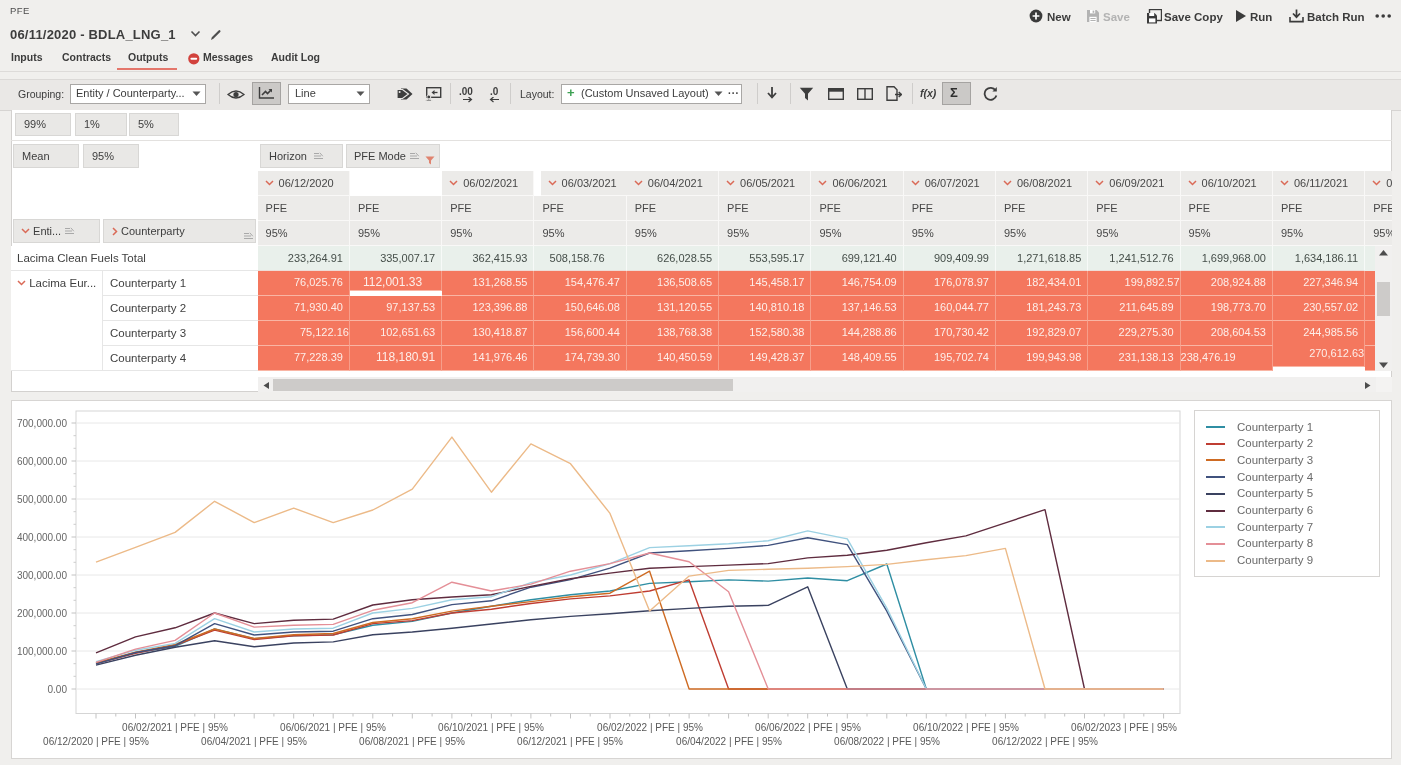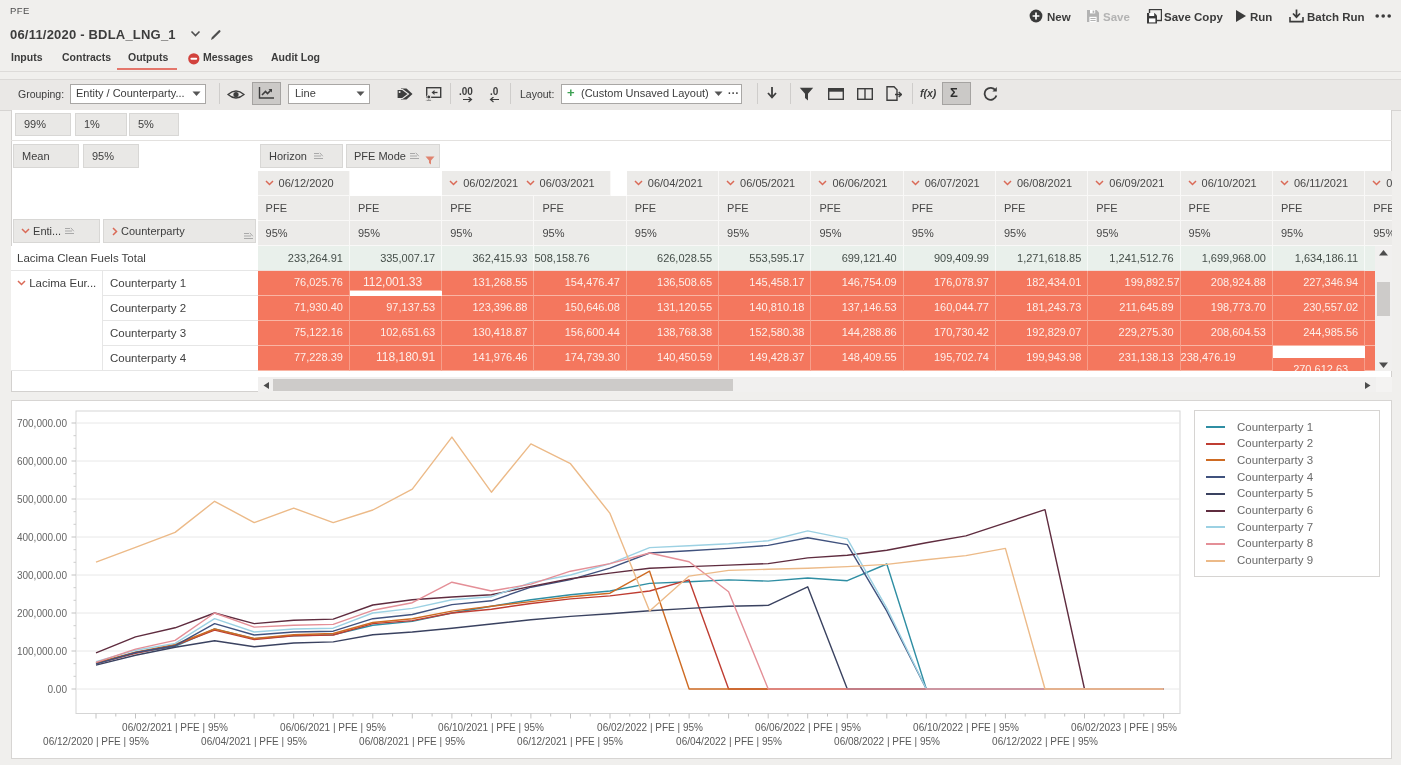--- a/index.html
+++ b/index.html
@@ -175,21 +175,21 @@
 <div class="hcell" style="left:92.3px;top:0;width:92.3px;height:25px;line-height:24px;margin-top:28px;"><span style="margin-left:7px;"><svg width="9" height="6" style="vertical-align:1px;">
           <path d="M1,1 L4.5,4.5 L8,1" stroke="#da6a57" stroke-width="1.5" fill="none"></path>
         </svg></span><span style="margin-left:5px;">06/01/2021</span></div>
 <div class="hcell" style="left:92.3px;top:25px;width:92.3px;height:25px;line-height:24px;padding-left:8px;">PFE</div>
 <div class="hcell" style="left:92.3px;top:50px;width:92.3px;height:25px;line-height:24px;padding-left:8px;">95%</div>
 <div class="hcell" style="left:184.6px;top:0;width:92.3px;height:25px;line-height:24px;"><span style="margin-left:7px;"><svg width="9" height="6" style="vertical-align:1px;">
           <path d="M1,1 L4.5,4.5 L8,1" stroke="#da6a57" stroke-width="1.5" fill="none"></path>
         </svg></span><span style="margin-left:5px;">06/02/2021</span></div>
 <div class="hcell" style="left:184.6px;top:25px;width:92.3px;height:25px;line-height:24px;padding-left:8px;">PFE</div>
 <div class="hcell" style="left:184.6px;top:50px;width:92.3px;height:25px;line-height:24px;padding-left:8px;">95%</div>
-<div class="hcell" style="left:261px;top:0;width:92.3px;height:25px;line-height:24px;"><span style="margin-left:7px;"><svg width="9" height="6" style="vertical-align:1px;">
+<div class="hcell" style="left:283px;top:0;width:92.3px;height:25px;line-height:24px;"><span style="margin-left:7px;"><svg width="9" height="6" style="vertical-align:1px;">
           <path d="M1,1 L4.5,4.5 L8,1" stroke="#da6a57" stroke-width="1.5" fill="none"></path>
         </svg></span><span style="margin-left:5px;">06/03/2021</span></div>
 <div class="hcell" style="left:276.9px;top:25px;width:92.3px;height:25px;line-height:24px;padding-left:8px;">PFE</div>
 <div class="hcell" style="left:276.9px;top:50px;width:92.3px;height:25px;line-height:24px;padding-left:8px;">95%</div>
 <div class="hcell" style="left:369.2px;top:0;width:92.3px;height:25px;line-height:24px;"><span style="margin-left:7px;"><svg width="9" height="6" style="vertical-align:1px;">
           <path d="M1,1 L4.5,4.5 L8,1" stroke="#da6a57" stroke-width="1.5" fill="none"></path>
         </svg></span><span style="margin-left:5px;">06/04/2021</span></div>
 <div class="hcell" style="left:369.2px;top:25px;width:92.3px;height:25px;line-height:24px;padding-left:8px;">PFE</div>
 <div class="hcell" style="left:369.2px;top:50px;width:92.3px;height:25px;line-height:24px;padding-left:8px;">95%</div>
 <div class="hcell" style="left:461.5px;top:0;width:92.3px;height:25px;line-height:24px;"><span style="margin-left:7px;"><svg width="9" height="6" style="vertical-align:1px;">
@@ -254,21 +254,21 @@
       <path d="M1,1 L4.5,4.5 L8,1" stroke="#da6a57" stroke-width="1.5" fill="none"></path>
     </svg> Lacima Eur...</div>
 <div class="abs" style="left:103px;top:271px;width:154.6px;height:25px;line-height:24px;background:#fff;border-bottom:1px solid #e6e6e6;font-size:11.5px;color:#3f3f3f;padding-left:7px;">Counterparty 1</div>
 <div class="abs" style="left:103px;top:296px;width:154.6px;height:25px;line-height:24px;background:#fff;border-bottom:1px solid #e6e6e6;font-size:11.5px;color:#3f3f3f;padding-left:7px;">Counterparty 2</div>
 <div class="abs" style="left:103px;top:321px;width:154.6px;height:25px;line-height:24px;background:#fff;border-bottom:1px solid #e6e6e6;font-size:11.5px;color:#3f3f3f;padding-left:7px;">Counterparty 3</div>
 <div class="abs" style="left:103px;top:346px;width:154.6px;height:25px;line-height:24px;background:#fff;border-bottom:1px solid #e6e6e6;font-size:11.5px;color:#3f3f3f;padding-left:7px;">Counterparty 4</div>
 <div class="abs" style="left:257.6px;top:246px;width:1117.0px;height:125px;overflow:hidden;">
 <div class="abs" style="left:0.0px;top:0;width:92.3px;height:25px;line-height:24px;background:#e9f0eb;border-right:1px solid #f7faf8;border-bottom:1px solid #edddd8;font-size:11px;color:#454e49;text-align:right;padding-right:6px;">233,264.91</div>
 <div class="abs" style="left:92.3px;top:0;width:92.3px;height:25px;line-height:24px;background:#e9f0eb;border-right:1px solid #f7faf8;border-bottom:1px solid #edddd8;font-size:11px;color:#454e49;text-align:right;padding-right:6px;">335,007.17</div>
 <div class="abs" style="left:184.6px;top:0;width:92.3px;height:25px;line-height:24px;background:#e9f0eb;border-right:1px solid #f7faf8;border-bottom:1px solid #edddd8;font-size:11px;color:#454e49;text-align:right;padding-right:6px;">362,415.93</div>
-<div class="abs" style="left:276.9px;top:0;width:92.3px;height:25px;line-height:24px;background:#e9f0eb;border-right:1px solid #f7faf8;border-bottom:1px solid #edddd8;font-size:11px;color:#454e49;text-align:left;padding-right:6px;">508,158.76</div>
+<div class="abs" style="left:276.9px;top:0;width:92.3px;height:25px;line-height:24px;background:#e9f0eb;border-right:1px solid #f7faf8;border-bottom:1px solid #edddd8;font-size:11px;color:#454e49;text-align:center;padding-right:6px;">508,158.76</div>
 <div class="abs" style="left:369.2px;top:0;width:92.3px;height:25px;line-height:24px;background:#e9f0eb;border-right:1px solid #f7faf8;border-bottom:1px solid #edddd8;font-size:11px;color:#454e49;text-align:right;padding-right:6px;">626,028.55</div>
 <div class="abs" style="left:461.5px;top:0;width:92.3px;height:25px;line-height:24px;background:#e9f0eb;border-right:1px solid #f7faf8;border-bottom:1px solid #edddd8;font-size:11px;color:#454e49;text-align:right;padding-right:6px;">553,595.17</div>
 <div class="abs" style="left:553.8px;top:0;width:92.3px;height:25px;line-height:24px;background:#e9f0eb;border-right:1px solid #f7faf8;border-bottom:1px solid #edddd8;font-size:11px;color:#454e49;text-align:right;padding-right:6px;">699,121.40</div>
 <div class="abs" style="left:646.1px;top:0;width:92.3px;height:25px;line-height:24px;background:#e9f0eb;border-right:1px solid #f7faf8;border-bottom:1px solid #edddd8;font-size:11px;color:#454e49;text-align:right;padding-right:6px;">909,409.99</div>
 <div class="abs" style="left:738.4px;top:0;width:92.3px;height:25px;line-height:24px;background:#e9f0eb;border-right:1px solid #f7faf8;border-bottom:1px solid #edddd8;font-size:11px;color:#454e49;text-align:right;padding-right:6px;">1,271,618.85</div>
 <div class="abs" style="left:830.6999999999999px;top:0;width:92.3px;height:25px;line-height:24px;background:#e9f0eb;border-right:1px solid #f7faf8;border-bottom:1px solid #edddd8;font-size:11px;color:#454e49;text-align:right;padding-right:6px;">1,241,512.76</div>
 <div class="abs" style="left:923.0px;top:0;width:92.3px;height:25px;line-height:24px;background:#e9f0eb;border-right:1px solid #f7faf8;border-bottom:1px solid #edddd8;font-size:11px;color:#454e49;text-align:right;padding-right:6px;">1,699,968.00</div>
 <div class="abs" style="left:1015.3px;top:0;width:92.3px;height:25px;line-height:24px;background:#e9f0eb;border-right:1px solid #f7faf8;border-bottom:1px solid #edddd8;font-size:11px;color:#454e49;text-align:right;padding-right:6px;">1,634,186.11</div>
 <div class="abs" style="left:1107.6px;top:0;width:92.3px;height:25px;background:#e9f0eb;"></div>
 <div class="abs" style="left:0.0px;top:25px;width:92.3px;height:25px;line-height:23px;background:#f4775e;border-right:1px solid #f79e8a;border-bottom:1px solid #f9b5a4;font-size:11px;color:#fdeee9;text-align:right;padding-right:6px;">76,025.76</div>
@@ -290,21 +290,21 @@
 <div class="abs" style="left:276.9px;top:50px;width:92.3px;height:25px;line-height:23px;background:#f4775e;border-right:1px solid #f79e8a;border-bottom:1px solid #f9b5a4;font-size:11px;color:#fdeee9;text-align:right;padding-right:6px;">150,646.08</div>
 <div class="abs" style="left:369.2px;top:50px;width:92.3px;height:25px;line-height:23px;background:#f4775e;border-right:1px solid #f79e8a;border-bottom:1px solid #f9b5a4;font-size:11px;color:#fdeee9;text-align:right;padding-right:6px;">131,120.55</div>
 <div class="abs" style="left:461.5px;top:50px;width:92.3px;height:25px;line-height:23px;background:#f4775e;border-right:1px solid #f79e8a;border-bottom:1px solid #f9b5a4;font-size:11px;color:#fdeee9;text-align:right;padding-right:6px;">140,810.18</div>
 <div class="abs" style="left:553.8px;top:50px;width:92.3px;height:25px;line-height:23px;background:#f4775e;border-right:1px solid #f79e8a;border-bottom:1px solid #f9b5a4;font-size:11px;color:#fdeee9;text-align:right;padding-right:6px;">137,146.53</div>
 <div class="abs" style="left:646.1px;top:50px;width:92.3px;height:25px;line-height:23px;background:#f4775e;border-right:1px solid #f79e8a;border-bottom:1px solid #f9b5a4;font-size:11px;color:#fdeee9;text-align:right;padding-right:6px;">160,044.77</div>
 <div class="abs" style="left:738.4px;top:50px;width:92.3px;height:25px;line-height:23px;background:#f4775e;border-right:1px solid #f79e8a;border-bottom:1px solid #f9b5a4;font-size:11px;color:#fdeee9;text-align:right;padding-right:6px;">181,243.73</div>
 <div class="abs" style="left:830.6999999999999px;top:50px;width:92.3px;height:25px;line-height:23px;background:#f4775e;border-right:1px solid #f79e8a;border-bottom:1px solid #f9b5a4;font-size:11px;color:#fdeee9;text-align:right;padding-right:6px;">211,645.89</div>
 <div class="abs" style="left:923.0px;top:50px;width:92.3px;height:25px;line-height:23px;background:#f4775e;border-right:1px solid #f79e8a;border-bottom:1px solid #f9b5a4;font-size:11px;color:#fdeee9;text-align:right;padding-right:6px;">198,773.70</div>
 <div class="abs" style="left:1015.3px;top:50px;width:92.3px;height:25px;line-height:23px;background:#f4775e;border-right:1px solid #f79e8a;border-bottom:1px solid #f9b5a4;font-size:11px;color:#fdeee9;text-align:right;padding-right:6px;">230,557.02</div>
 <div class="abs" style="left:1107.6px;top:50px;width:92.3px;height:25px;background:#f4775e;border-bottom:1px solid #f9b5a4;"></div>
-<div class="abs" style="left:0.0px;top:75px;width:92.3px;height:25px;line-height:23px;background:#f4775e;border-right:1px solid #f79e8a;border-bottom:1px solid #f9b5a4;font-size:11px;color:#fdeee9;text-align:right;padding-right:6px;">75,122.16</div>
+<div class="abs" style="left:0.0px;top:75px;width:92.3px;height:25px;line-height:23px;background:#f4775e;border-right:1px solid #f79e8a;border-bottom:1px solid #f9b5a4;font-size:11px;color:#fdeee9;text-align:right;">75,122.16</div>
 <div class="abs" style="left:92.3px;top:75px;width:92.3px;height:25px;line-height:23px;background:#f4775e;border-right:1px solid #f79e8a;border-bottom:1px solid #f9b5a4;font-size:11px;color:#fdeee9;text-align:right;padding-right:6px;">102,651.63</div>
 <div class="abs" style="left:184.6px;top:75px;width:92.3px;height:25px;line-height:23px;background:#f4775e;border-right:1px solid #f79e8a;border-bottom:1px solid #f9b5a4;font-size:11px;color:#fdeee9;text-align:right;padding-right:6px;">130,418.87</div>
 <div class="abs" style="left:276.9px;top:75px;width:92.3px;height:25px;line-height:23px;background:#f4775e;border-right:1px solid #f79e8a;border-bottom:1px solid #f9b5a4;font-size:11px;color:#fdeee9;text-align:right;padding-right:6px;">156,600.44</div>
 <div class="abs" style="left:369.2px;top:75px;width:92.3px;height:25px;line-height:23px;background:#f4775e;border-right:1px solid #f79e8a;border-bottom:1px solid #f9b5a4;font-size:11px;color:#fdeee9;text-align:right;padding-right:6px;">138,768.38</div>
 <div class="abs" style="left:461.5px;top:75px;width:92.3px;height:25px;line-height:23px;background:#f4775e;border-right:1px solid #f79e8a;border-bottom:1px solid #f9b5a4;font-size:11px;color:#fdeee9;text-align:right;padding-right:6px;">152,580.38</div>
 <div class="abs" style="left:553.8px;top:75px;width:92.3px;height:25px;line-height:23px;background:#f4775e;border-right:1px solid #f79e8a;border-bottom:1px solid #f9b5a4;font-size:11px;color:#fdeee9;text-align:right;padding-right:6px;">144,288.86</div>
 <div class="abs" style="left:646.1px;top:75px;width:92.3px;height:25px;line-height:23px;background:#f4775e;border-right:1px solid #f79e8a;border-bottom:1px solid #f9b5a4;font-size:11px;color:#fdeee9;text-align:right;padding-right:6px;">170,730.42</div>
 <div class="abs" style="left:738.4px;top:75px;width:92.3px;height:25px;line-height:23px;background:#f4775e;border-right:1px solid #f79e8a;border-bottom:1px solid #f9b5a4;font-size:11px;color:#fdeee9;text-align:right;padding-right:6px;">192,829.07</div>
 <div class="abs" style="left:830.6999999999999px;top:75px;width:92.3px;height:25px;line-height:23px;background:#f4775e;border-right:1px solid #f79e8a;border-bottom:1px solid #f9b5a4;font-size:11px;color:#fdeee9;text-align:right;padding-right:6px;">229,275.30</div>
 <div class="abs" style="left:923.0px;top:75px;width:92.3px;height:25px;line-height:23px;background:#f4775e;border-right:1px solid #f79e8a;border-bottom:1px solid #f9b5a4;font-size:11px;color:#fdeee9;text-align:right;padding-right:6px;">208,604.53</div>
@@ -314,21 +314,21 @@
 <div class="abs" style="left:92.3px;top:100px;width:92.3px;height:25px;line-height:23px;background:#f4775e;border-right:1px solid #f79e8a;border-bottom:1px solid #f9b5a4;font-size:12px;color:#fdeee9;text-align:right;padding-right:6px;">118,180.91</div>
 <div class="abs" style="left:184.6px;top:100px;width:92.3px;height:25px;line-height:23px;background:#f4775e;border-right:1px solid #f79e8a;border-bottom:1px solid #f9b5a4;font-size:11px;color:#fdeee9;text-align:right;padding-right:6px;">141,976.46</div>
 <div class="abs" style="left:276.9px;top:100px;width:92.3px;height:25px;line-height:23px;background:#f4775e;border-right:1px solid #f79e8a;border-bottom:1px solid #f9b5a4;font-size:11px;color:#fdeee9;text-align:right;padding-right:6px;">174,739.30</div>
 <div class="abs" style="left:369.2px;top:100px;width:92.3px;height:25px;line-height:23px;background:#f4775e;border-right:1px solid #f79e8a;border-bottom:1px solid #f9b5a4;font-size:11px;color:#fdeee9;text-align:right;padding-right:6px;">140,450.59</div>
 <div class="abs" style="left:461.5px;top:100px;width:92.3px;height:25px;line-height:23px;background:#f4775e;border-right:1px solid #f79e8a;border-bottom:1px solid #f9b5a4;font-size:11px;color:#fdeee9;text-align:right;padding-right:6px;">149,428.37</div>
 <div class="abs" style="left:553.8px;top:100px;width:92.3px;height:25px;line-height:23px;background:#f4775e;border-right:1px solid #f79e8a;border-bottom:1px solid #f9b5a4;font-size:11px;color:#fdeee9;text-align:right;padding-right:6px;">148,409.55</div>
 <div class="abs" style="left:646.1px;top:100px;width:92.3px;height:25px;line-height:23px;background:#f4775e;border-right:1px solid #f79e8a;border-bottom:1px solid #f9b5a4;font-size:11px;color:#fdeee9;text-align:right;padding-right:6px;">195,702.74</div>
 <div class="abs" style="left:738.4px;top:100px;width:92.3px;height:25px;line-height:23px;background:#f4775e;border-right:1px solid #f79e8a;border-bottom:1px solid #f9b5a4;font-size:11px;color:#fdeee9;text-align:right;padding-right:6px;">199,943.98</div>
 <div class="abs" style="left:830.6999999999999px;top:100px;width:92.3px;height:25px;line-height:23px;background:#f4775e;border-right:1px solid #f79e8a;border-bottom:1px solid #f9b5a4;font-size:11px;color:#fdeee9;text-align:right;padding-right:6px;">231,138.13</div>
 <div class="abs" style="left:923.0px;top:100px;width:92.3px;height:25px;line-height:23px;background:#f4775e;border-right:1px solid #f79e8a;border-bottom:1px solid #f9b5a4;font-size:11px;color:#fdeee9;text-align:left;padding-right:6px;">238,476.19</div>
-<div class="abs" style="left:1015.3px;top:112px;width:92.3px;height:25px;line-height:23px;background:#f4775e;border-right:1px solid #f79e8a;border-bottom:1px solid #f9b5a4;font-size:11px;color:#fdeee9;text-align:right;padding-right:16px;">270,612.63</div>
+<div class="abs" style="left:1015.3px;top:96px;width:92.3px;height:25px;line-height:23px;background:#f4775e;border-right:1px solid #f79e8a;border-bottom:1px solid #f9b5a4;font-size:11px;color:#fdeee9;text-align:right;padding-right:0;">270,612.63</div>
 <div class="abs" style="left:1107.6px;top:100px;width:92.3px;height:25px;background:#f4775e;border-bottom:1px solid #f9b5a4;"></div>
 </div>
 <div class="abs" style="left:1374.6px;top:246px;width:17.4px;height:125px;background:#f1f0ef;"></div>
 <svg class="abs" style="left:1378px;top:249px;" width="11" height="8">
     <path d="M5.5,1 L10,6.5 H1 Z" fill="#4d4d4d"></path>
   </svg>
 <svg class="abs" style="left:1378px;top:361px;" width="11" height="8">
     <path d="M5.5,7 L1,1.5 H10 Z" fill="#4d4d4d"></path>
   </svg>
 <div class="abs" style="left:1376.6px;top:282px;width:13.4px;height:34px;background:#cdcbc9;"></div>

